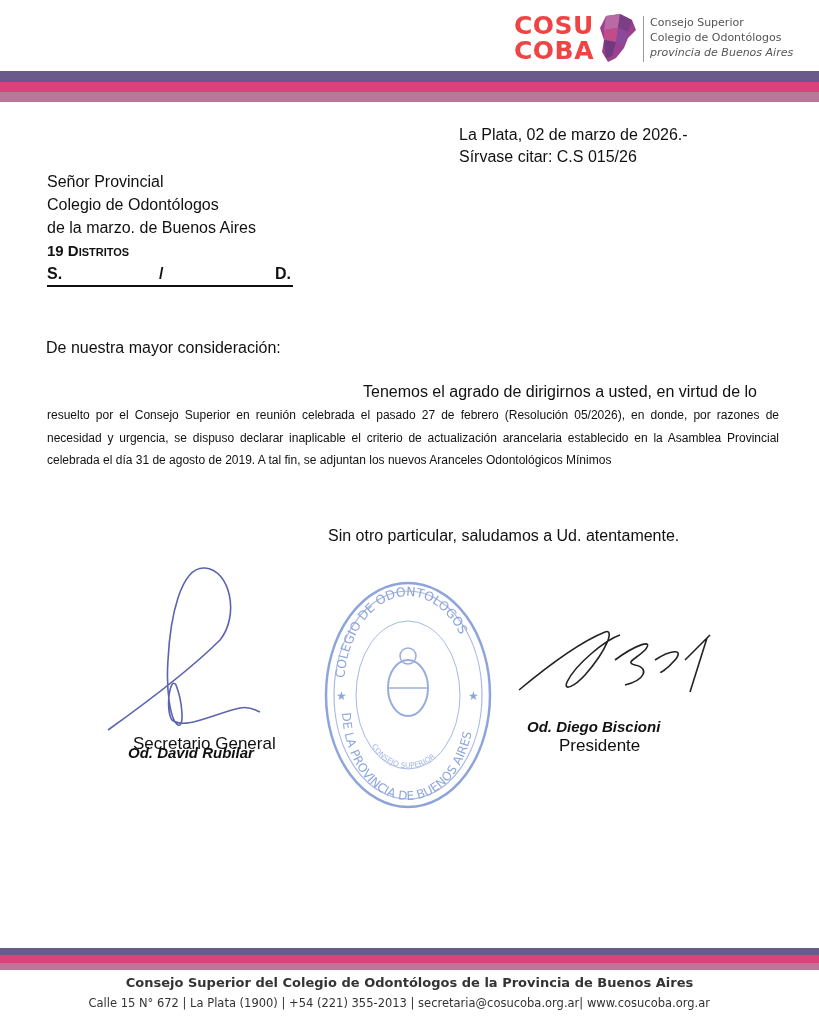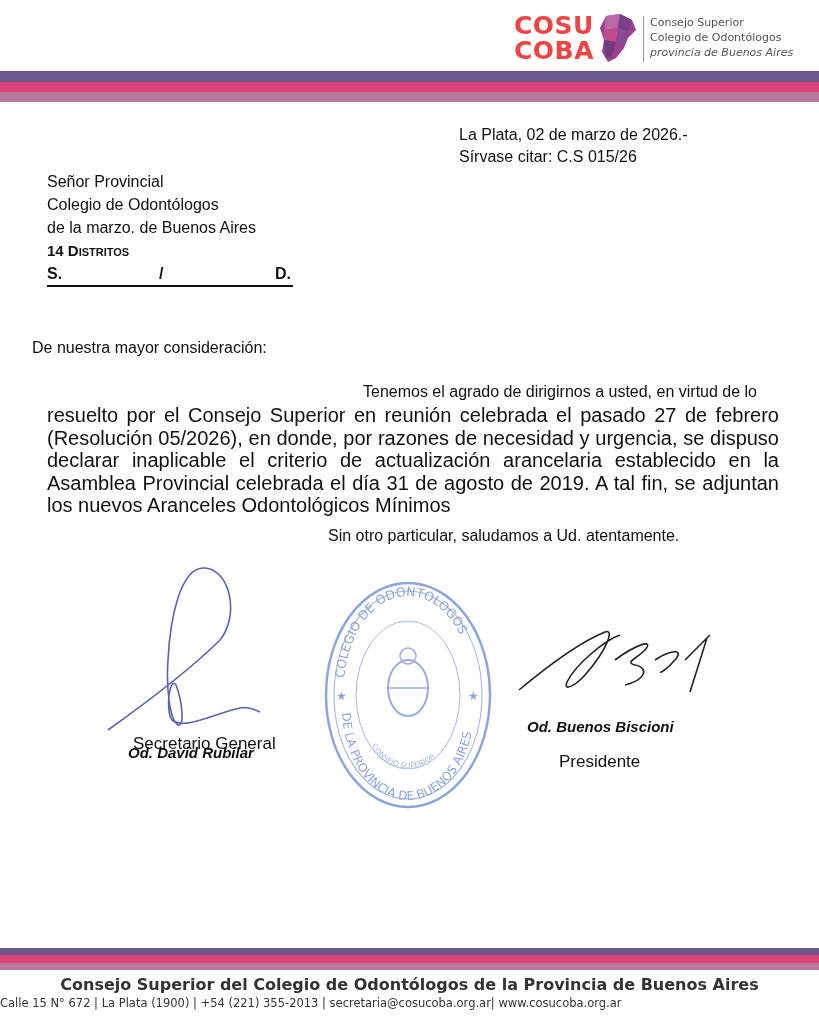--- a/index.html
+++ b/index.html
@@ -2,26 +2,26 @@
 <html><head>
 <meta charset="utf-8">
 <style>
   html,body{margin:0;padding:0;background:#fff;}
   body{width:819px;height:1024px;position:relative;overflow:hidden;font-family:"Liberation Sans",sans-serif;color:#111;}
   .abs{position:absolute;}
   .stripe{position:absolute;left:0;width:819px;}
   .logo-word{position:absolute;font-family:"DejaVu Sans",sans-serif;font-weight:bold;color:#ef4444;letter-spacing:0.5px;font-size:25px;line-height:22px;}
   .logo-sub{position:absolute;font-family:"DejaVu Sans",sans-serif;font-size:11px;line-height:13px;color:#555;}
   .t16{font-size:16px;line-height:22px;text-align:center;}
-  .body-para{position:absolute;left:47px;width:732px;font-size:20px;line-height:22.5px;text-align:justify;}
+  .body-para{position:absolute;left:47px;width:732px;font-size:12px;line-height:22.5px;text-align:justify;}
   .smallcaps{font-variant:small-caps;font-weight:bold;}
   .sig-name{position:absolute;font-style:italic;font-weight:bold;font-size:15px;}
   .sig-role{position:absolute;font-size:17px;}
-  .foot1{position:absolute;left:0;width:819px;text-align:center;font-family:"DejaVu Sans",sans-serif;font-weight:bold;font-size:16px;color:#333;}
-  .foot2{position:absolute;left:0;width:710px;text-align:left;font-family:"DejaVu Sans",sans-serif;font-size:11.5px;color:#333;}
+  .foot1{position:absolute;left:0;width:819px;text-align:center;font-family:"DejaVu Sans",sans-serif;font-weight:bold;font-size:13px;color:#333;}
+  .foot2{position:absolute;left:0;width:710px;text-align:right;font-family:"DejaVu Sans",sans-serif;font-size:11.5px;color:#333;}
 </style>
 </head>
 <body>
 
 <div>
   <div class="logo-word" style="left:514px;top:15px;">COSU</div>
   <div class="logo-word" style="left:514px;top:40px;color:#ef4444;">COBA</div>
   <svg class="abs" style="left:598px;top:12px;" width="40" height="52" viewBox="0 0 40 52">
     <polygon points="8,4 22,2 34,8 38,18 30,26 26,36 18,46 10,50 4,40 6,28 2,16" fill="#9b3f8f"></polygon>
     <polygon points="8,4 22,2 20,16 6,18" fill="#b86aa5"></polygon>
@@ -40,29 +40,29 @@
   <div class="stripe" style="top:92px;height:10px;background:#b87898;"></div>
 </div>
 
 <div class="abs t16" style="left:459px;top:124px;">La Plata, 02 de marzo de 2026.-</div>
 <div class="abs t16" style="left:459px;top:146px;">Sírvase citar: C.S 015/26</div>
 
 <div>
   <div class="abs t16" style="left:47px;top:171px;">Señor Provincial</div>
   <div class="abs t16" style="left:47px;top:194px;">Colegio de Odontólogos</div>
   <div class="abs t16" style="left:47px;top:217px;">de la marzo. de Buenos Aires</div>
-  <div class="abs t16 smallcaps" style="left:47px;top:240px;font-size:15px;">14 Distritos</div>
+  <div class="abs t16 smallcaps" style="left:47px;top:240px;font-size:15px;">19 Distritos</div>
   <div class="abs" style="left:47px;top:263px;width:246px;height:22px;border-bottom:2px solid #111;">
     <span class="abs t16" style="left:0;top:0;font-weight:bold;">S.</span>
     <span class="abs t16" style="left:112px;top:0;font-weight:bold;">/</span>
     <span class="abs t16" style="left:228px;top:0;font-weight:bold;">D.</span>
   </div>
 </div>
 
-<div class="abs t16" style="left:32px;top:337px;">De nuestra mayor consideración:</div>
+<div class="abs t16" style="left:46px;top:337px;">De nuestra mayor consideración:</div>
 
 <div class="abs t16" style="left:335px;top:381px;width:444px;text-align:justify;margin-left:28px;">Tenemos el agrado de dirigirnos a usted, en virtud de lo</div>
 <div class="body-para" style="top:404px;">resuelto por el Consejo Superior en reunión celebrada el pasado 27 de febrero (Resolución 05/2026), en donde, por razones de necesidad y urgencia, se dispuso declarar inaplicable el criterio de actualización arancelaria establecido en la Asamblea Provincial celebrada el día 31 de agosto de 2019. A tal fin, se adjuntan los nuevos Aranceles Odontológicos Mínimos</div>
 
 <div class="abs t16" style="left:328px;top:525px;">Sin otro particular, saludamos a Ud. atentamente.</div>
 
 <svg class="abs" style="left:100px;top:560px;" width="200" height="180" viewBox="0 0 200 180">
   <path d="M8,170 C50,140 90,110 120,80 C140,55 130,10 105,8 C80,6 70,60 68,100 C66,130 70,160 78,165 C85,168 82,140 76,125 C70,115 65,150 72,160 C85,170 110,155 140,148 C150,146 155,150 160,152" fill="none" stroke="#5b64b0" stroke-width="1.6"></path>
 </svg>
 <div class="sig-name" style="left:128px;top:716px;margin-top:28px;">Od. David Rubilar</div>
@@ -81,22 +81,22 @@
   <text fill="#8ea5dc" font-size="12.5" font-family="DejaVu Sans, sans-serif"><textPath href="#sealTop" startOffset="4%">COLEGIO DE ODONTOLOGOS</textPath></text>
   <path id="sealBot" d="M20,130 A66,92 0 0 0 152,130" fill="none"></path>
   <text fill="#8ea5dc" font-size="12" font-family="DejaVu Sans, sans-serif"><textPath href="#sealBot" startOffset="2%">DE LA PROVINCIA DE BUENOS AIRES</textPath></text>
   <path id="sealIn" d="M44,155 A44,50 0 0 0 128,155" fill="none"></path>
   <text fill="#a7b8e4" font-size="7.5" font-family="DejaVu Sans, sans-serif"><textPath href="#sealIn" startOffset="12%">CONSEJO SUPERIOR</textPath></text>
 </svg>
 
 <svg class="abs" style="left:515px;top:620px;" width="200" height="80" viewBox="0 0 200 80">
   <path d="M4,70 C40,40 70,20 90,12 C100,8 92,30 70,55 C60,66 48,72 52,62 C60,45 90,20 105,15 M100,40 C120,25 140,18 130,30 C120,40 110,42 120,45 C135,48 130,60 110,65 M140,40 C155,30 170,28 160,40 C150,52 140,55 150,50 M170,40 L195,15 M192,18 L175,72" fill="none" stroke="#222" stroke-width="1.6"></path>
 </svg>
-<div class="sig-name" style="left:527px;top:718px;">Od. Buenos Biscioni</div>
-<div class="sig-role" style="left:559px;top:736px;margin-top:16px;">Presidente</div>
+<div class="sig-name" style="left:527px;top:718px;">Od. Diego Biscioni</div>
+<div class="sig-role" style="left:559px;top:736px;">Presidente</div>
 
 <div>
   <div class="stripe" style="top:948px;height:7px;background:#6a5a8c;"></div>
   <div class="stripe" style="top:955px;height:8px;background:#d9437a;"></div>
   <div class="stripe" style="top:963px;height:7px;background:#b87898;"></div>
   <div class="foot1" style="top:975px;">Consejo Superior del Colegio de Odontólogos de la Provincia de Buenos Aires</div>
   <div class="foot2" style="top:996px;">Calle 15 N° 672 | La Plata (1900) | +54 (221) 355-2013 | secretaria@cosucoba.org.ar| www.cosucoba.org.ar</div>
 </div>
 
 </body></html>

